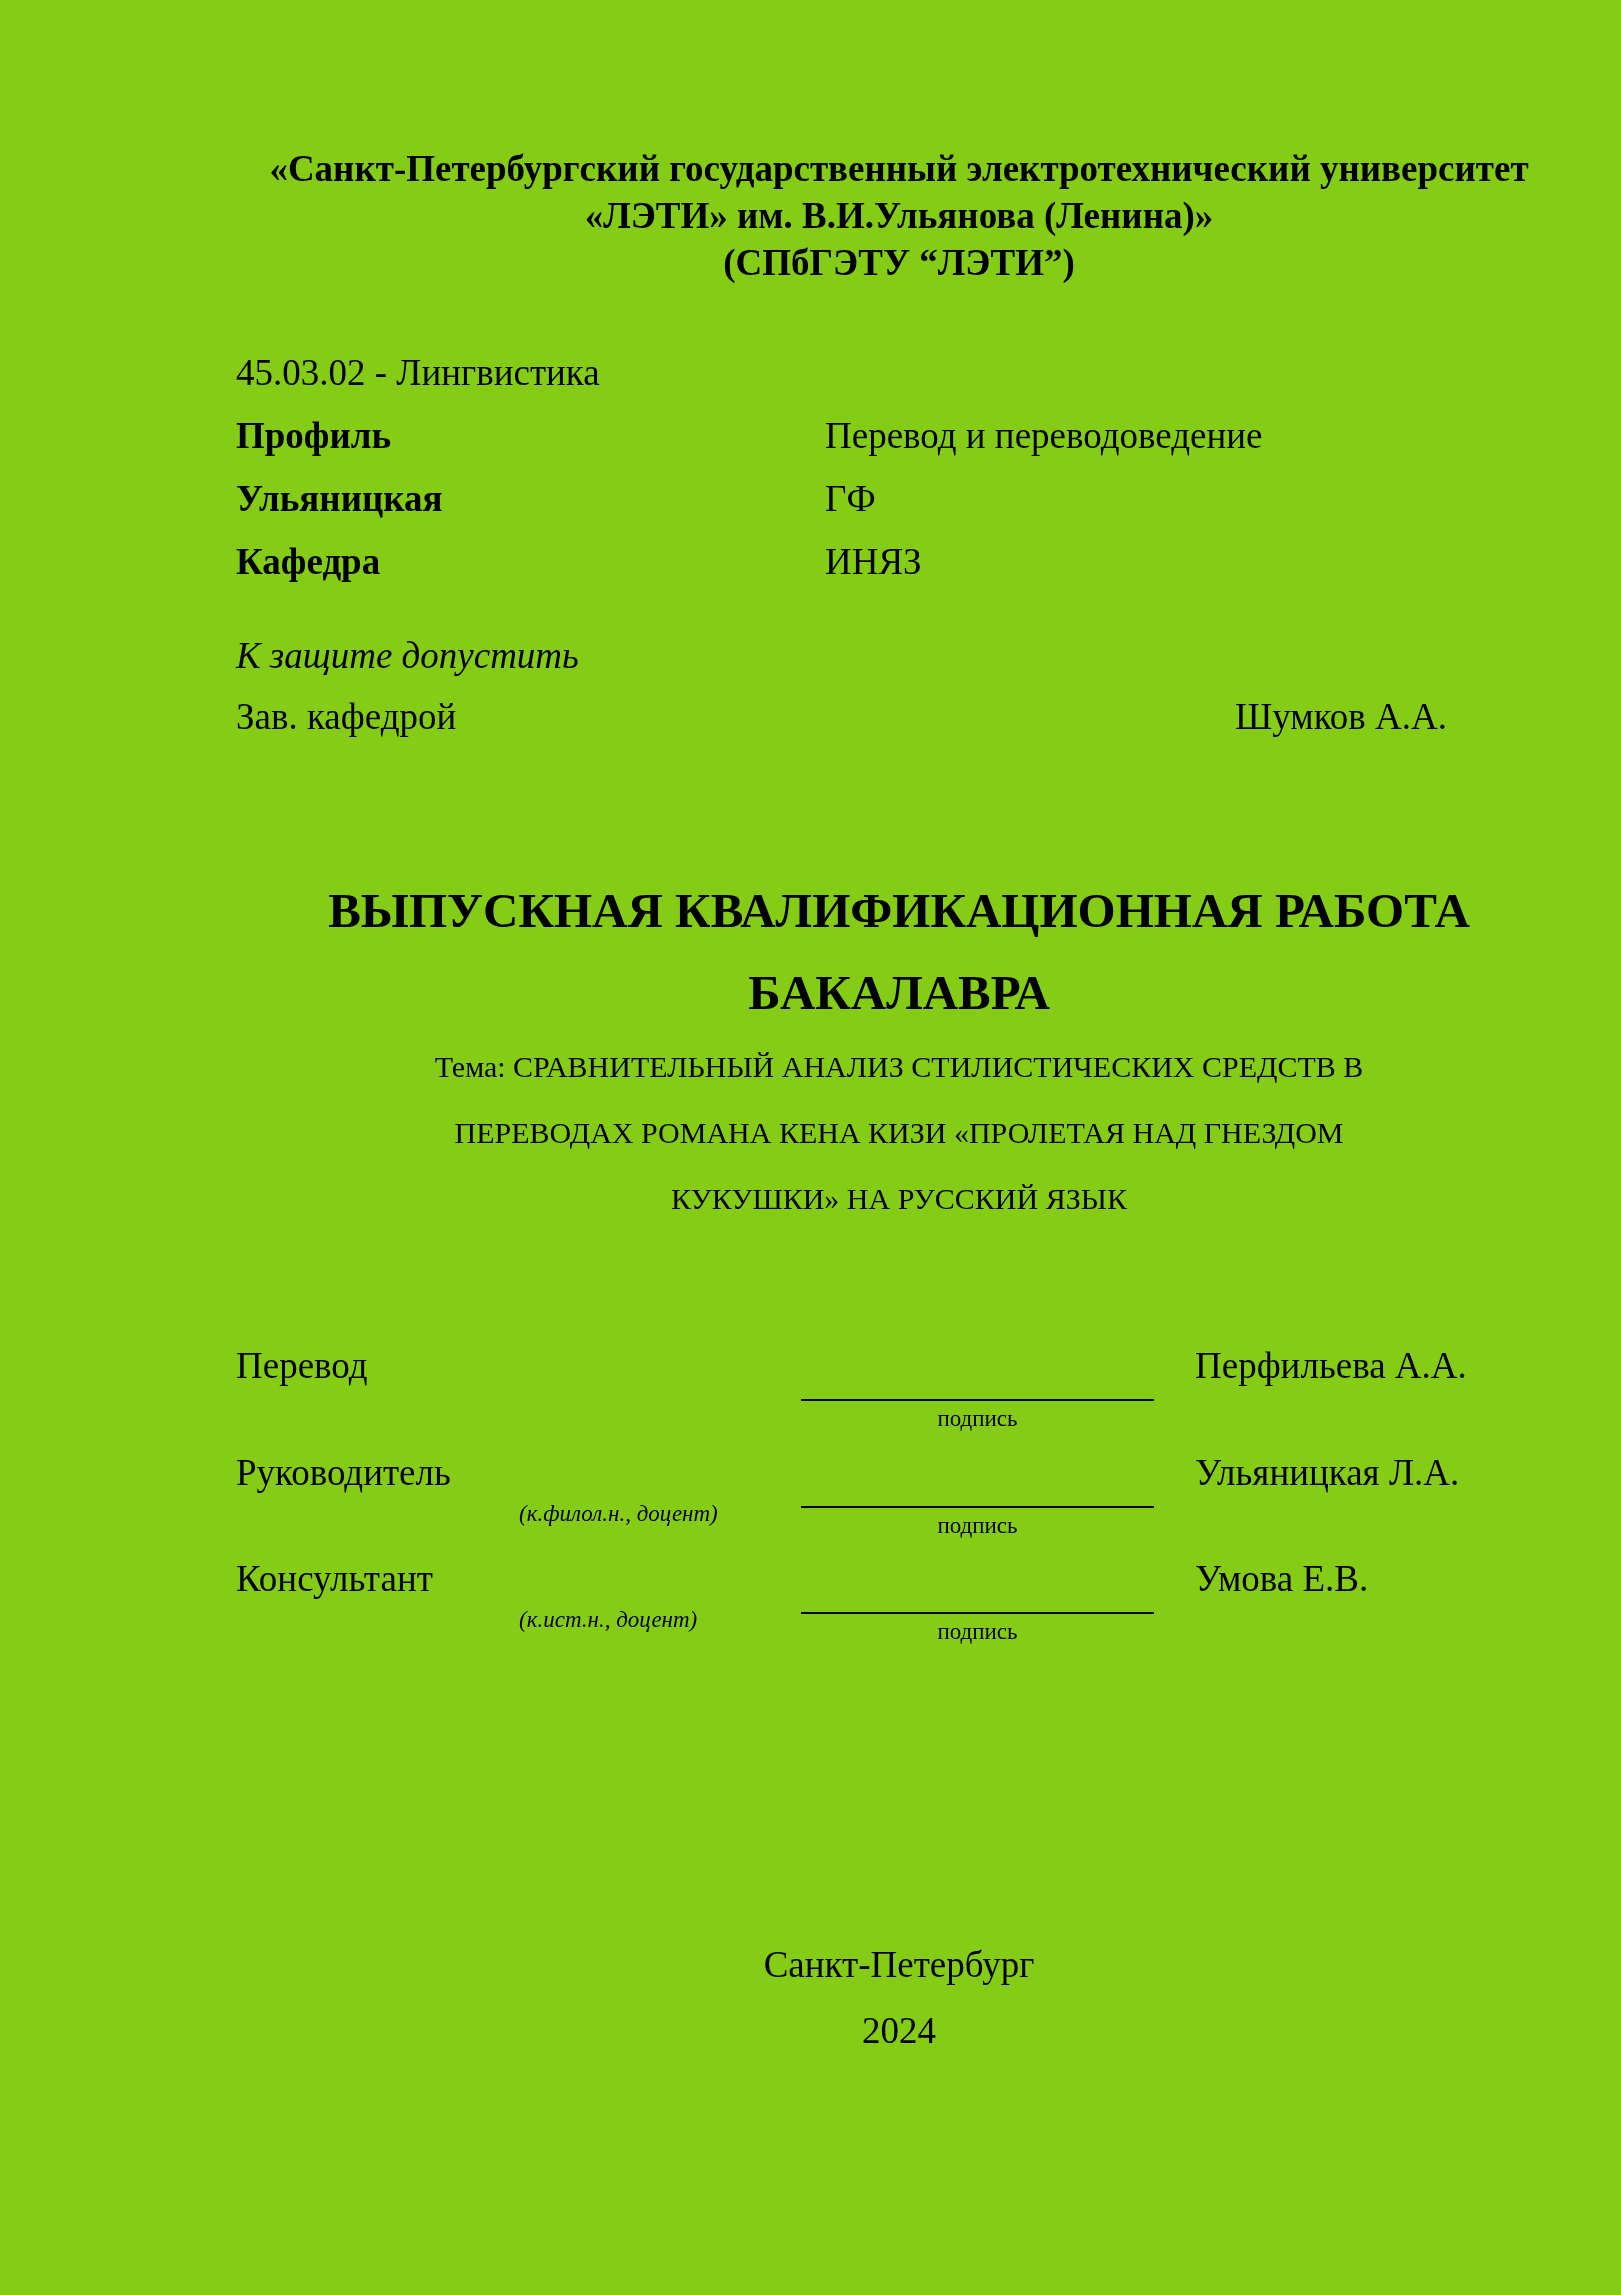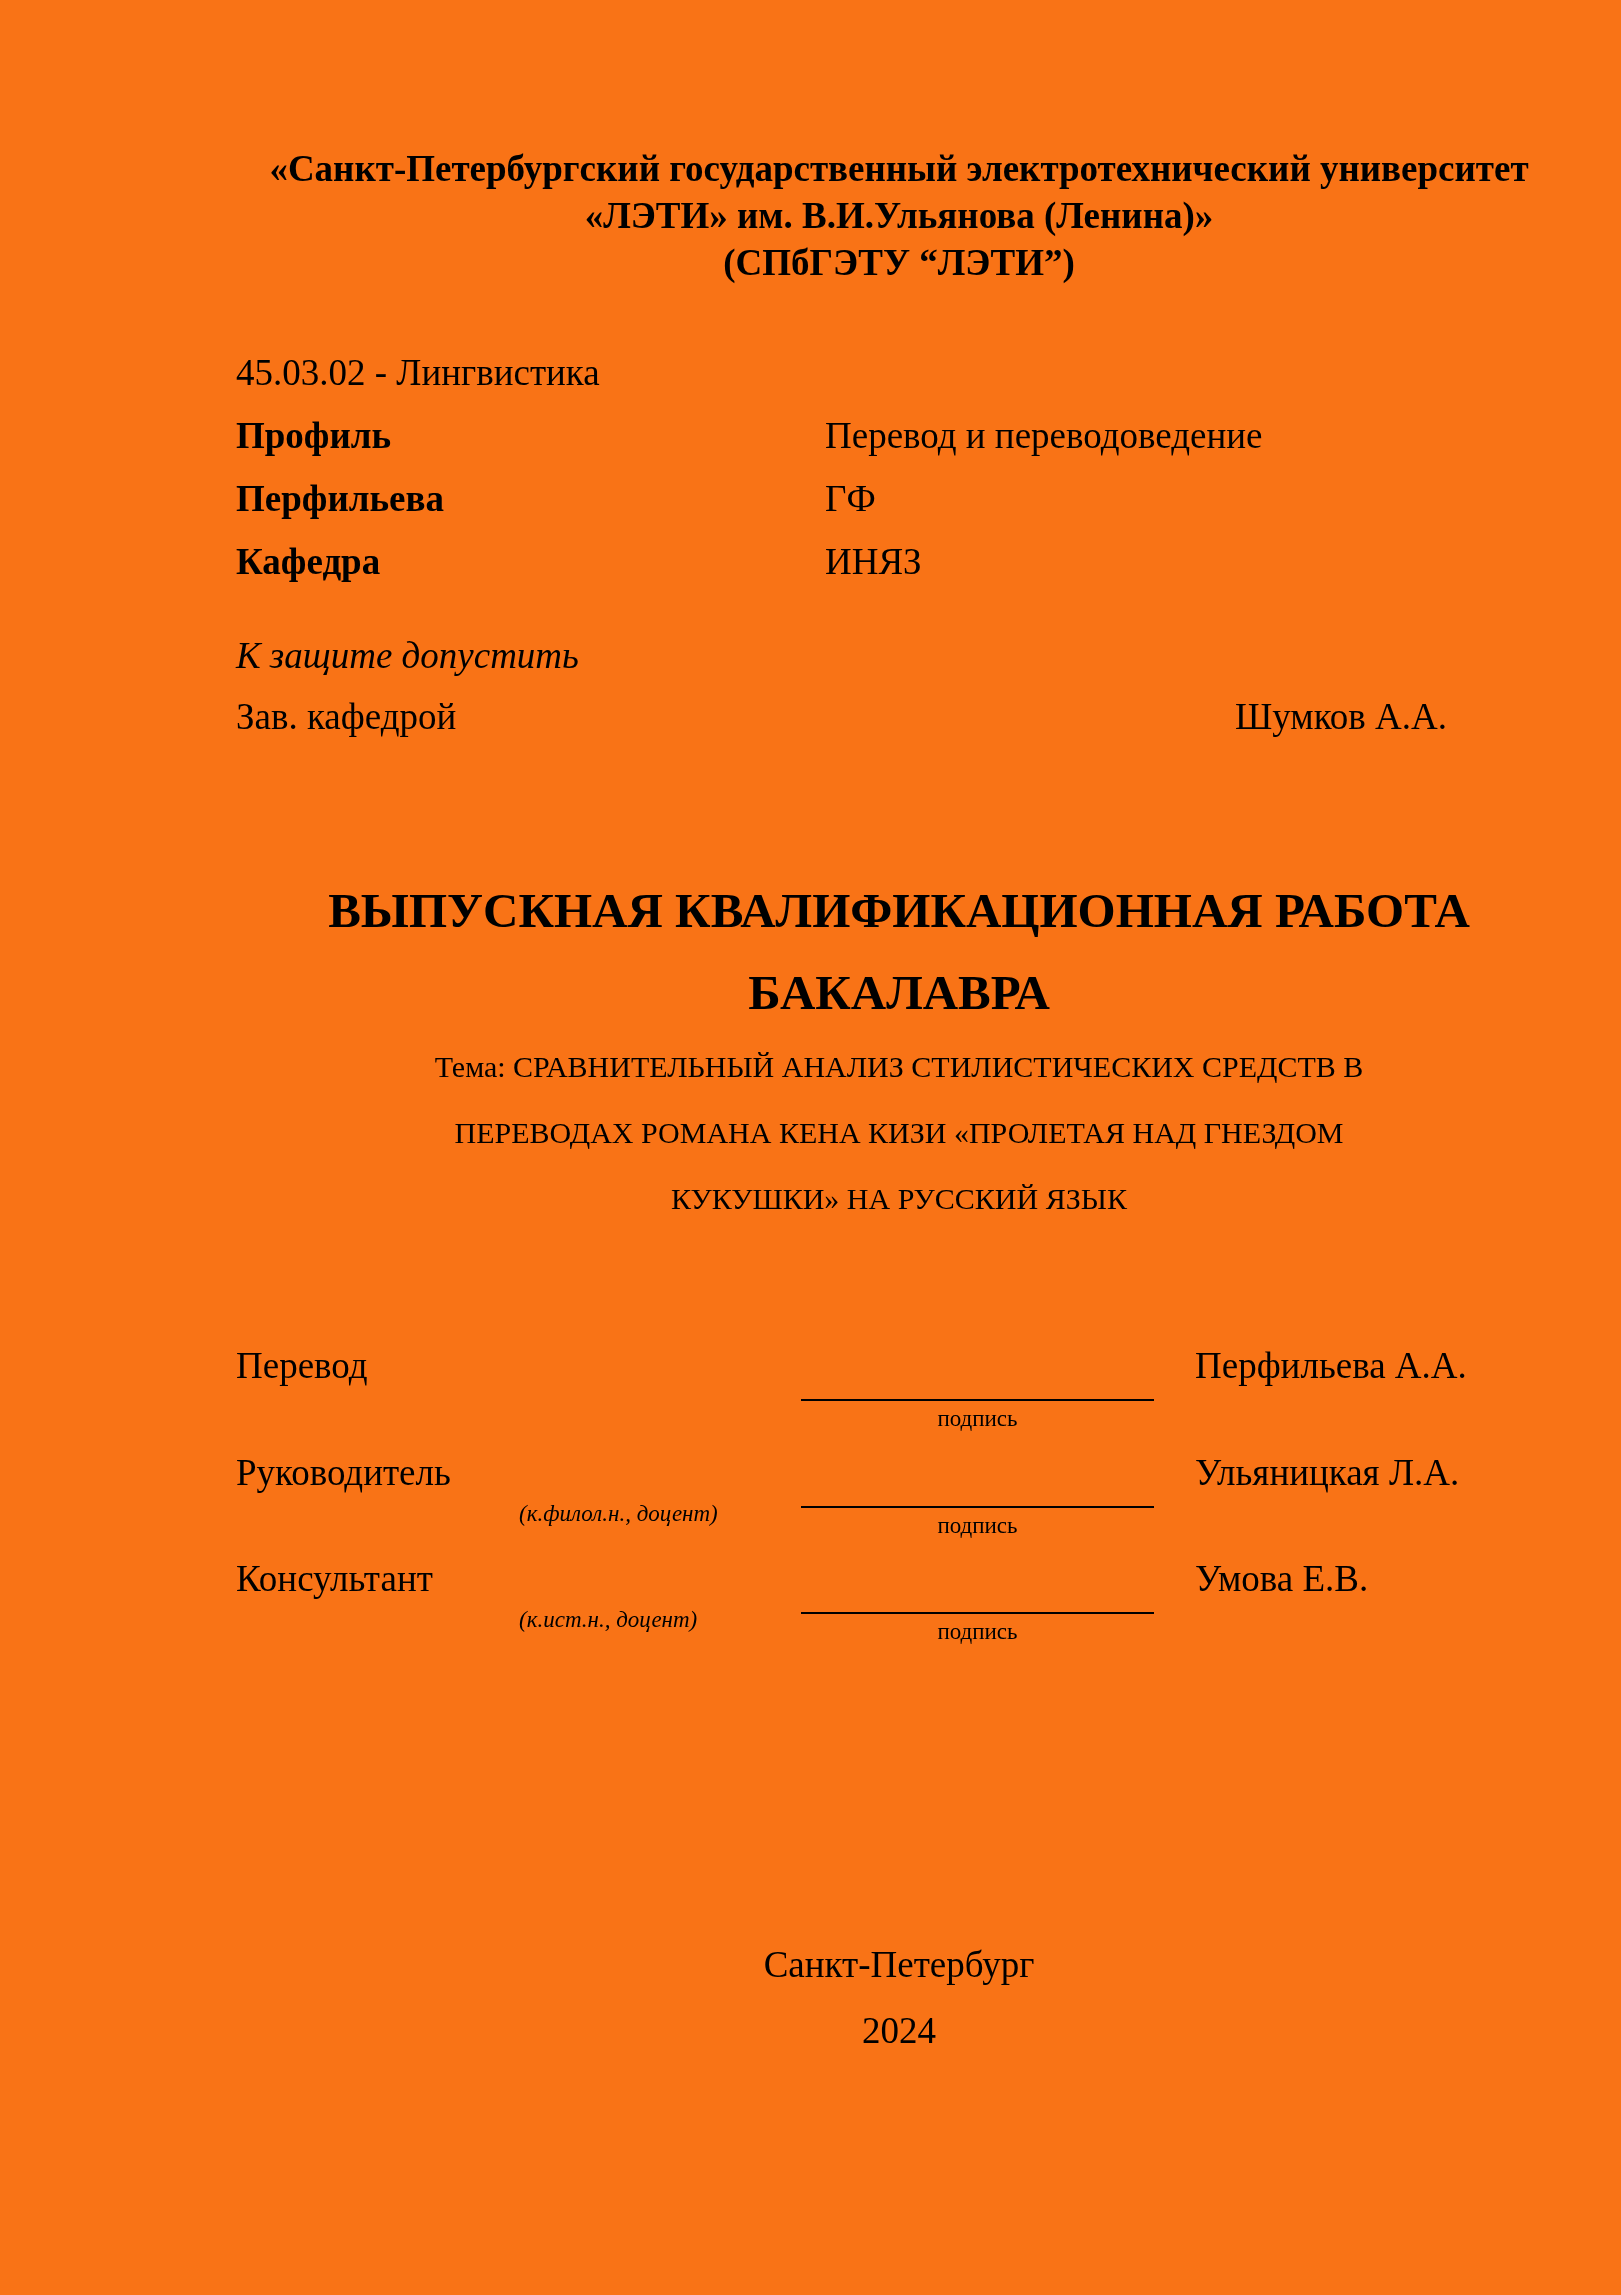--- a/index.html
+++ b/index.html
@@ -5,21 +5,21 @@
   html, body {
     margin: 0;
     padding: 0;
     background: #ffffff;
   }
   .page {
     position: relative;
     width: 1622px;
     height: 2295px;
     box-sizing: border-box;
-    background: #f97316;
+    background: #84cc16;
     color: #000000;
     font-family: "Liberation Serif", "DejaVu Serif", serif;
     padding: 145px 60px 0 236px;
     overflow: hidden;
   }
   
   .uni-header {
     text-align: center;
     font-weight: bold;
     font-size: 37px;
@@ -124,21 +124,21 @@
 
   <div class="meta">
     <div class="meta-row">
       <div class="meta-value">45.03.02 - Лингвистика</div>
     </div>
     <div class="meta-row">
       <div class="meta-label">Профиль</div>
       <div class="meta-value">Перевод и переводоведение</div>
     </div>
     <div class="meta-row">
-      <div class="meta-label">Перфильева</div>
+      <div class="meta-label">Ульяницкая</div>
       <div class="meta-value">ГФ</div>
     </div>
     <div class="meta-row">
       <div class="meta-label">Кафедра</div>
       <div class="meta-value">ИНЯЗ</div>
     </div>
   </div>
 
   <div>
     <div class="admission-note">К защите допустить</div>

